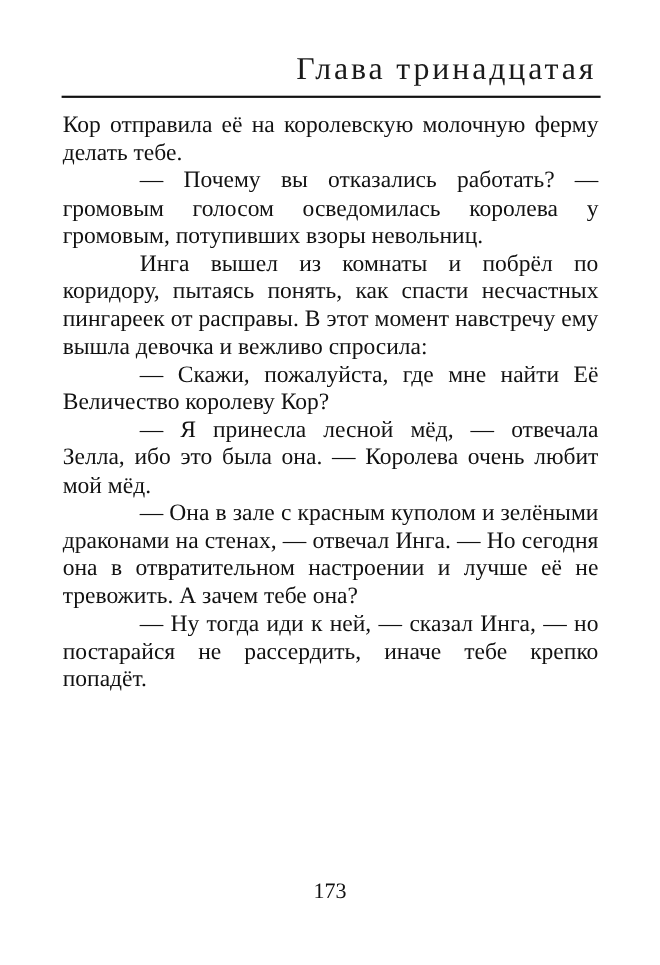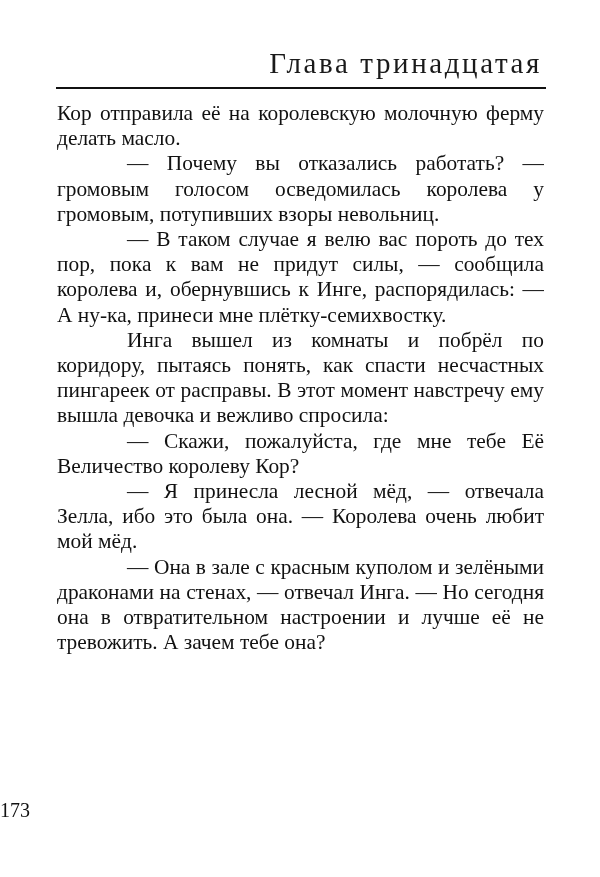--- a/index.html
+++ b/index.html
@@ -19,34 +19,34 @@
     background: #111111;
   }
   .body-text {
     position: absolute; left: 57px; top: 101px; width: 487px;
     font-size: 21.4px; line-height: 25.2px;
   }
   .body-text p { margin: 0; text-align: justify; text-align-last: left; }
   .body-text p.indent { text-indent: 70px; }
   .folio {
     position: absolute; left: 0; width: 600px; top: 798px;
-    text-align: left; font-size: 20px; line-height: 24px;
+    text-align: center; font-size: 20px; line-height: 24px;
   }
 </style>
 </head>
 <body>
 
 <div class="page">
   <div class="running-head">Глава тринадцатая</div>
   <div class="head-rule"></div>
 
   <div class="body-text">
-    <p>Кор отправила её на королевскую молочную ферму делать масло.</p>
+    <p>Кор отправила её на королевскую молочную ферму делать тебе.</p>
     <p class="indent">— Почему вы отказались работать? — громовым голосом осведомилась королева у громовым, потупивших взоры невольниц.</p>
-    <p class="indent">— В таком случае я велю вас пороть до тех пор, пока к вам не придут силы, — сообщила королева и, обернувшись к Инге, распорядилась: — А ну-ка, принеси мне плётку-семихвостку.</p>
     <p class="indent">Инга вышел из комнаты и побрёл по коридору, пытаясь понять, как спасти несчастных пингареек от расправы. В этот момент навстречу ему вышла девочка и вежливо спросила:</p>
-    <p class="indent">— Скажи, пожалуйста, где мне тебе Её Величество королеву Кор?</p>
+    <p class="indent">— Скажи, пожалуйста, где мне найти Её Величество королеву Кор?</p>
     <p class="indent">— Я принесла лесной мёд, — отвечала Зелла, ибо это была она. — Королева очень любит мой мёд.</p>
     <p class="indent">— Она в зале с красным куполом и зелёными драконами на стенах, — отвечал Инга. — Но сегодня она в отвратительном настроении и лучше её не тревожить. А зачем тебе она?</p>
+    <p class="indent">— Ну тогда иди к ней, — сказал Инга, — но постарайся не рассердить, иначе тебе крепко попадёт.</p>
   </div>
 
   <div class="folio">173</div>
 </div>
 
 </body></html>

